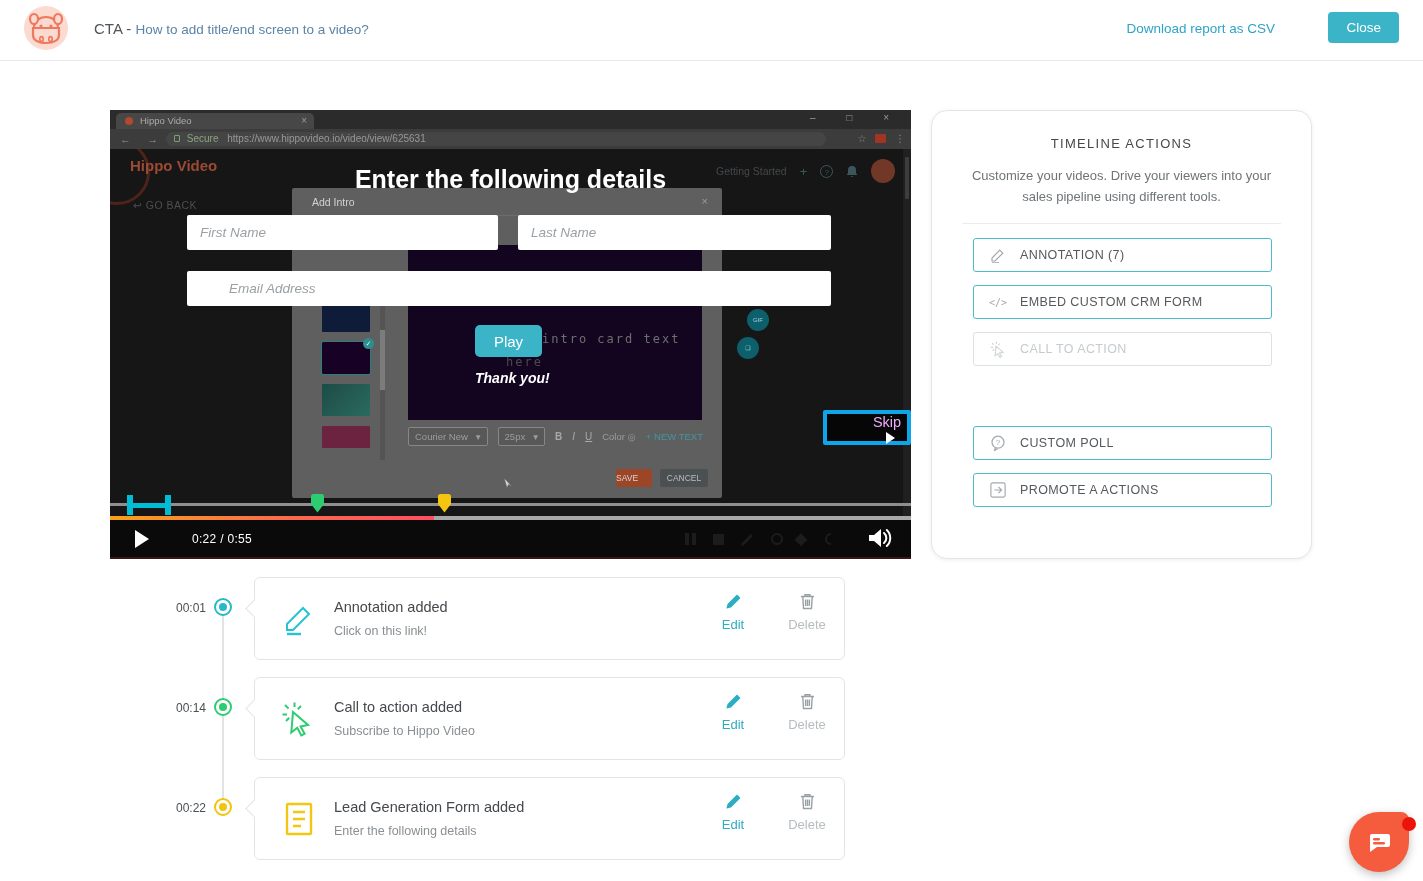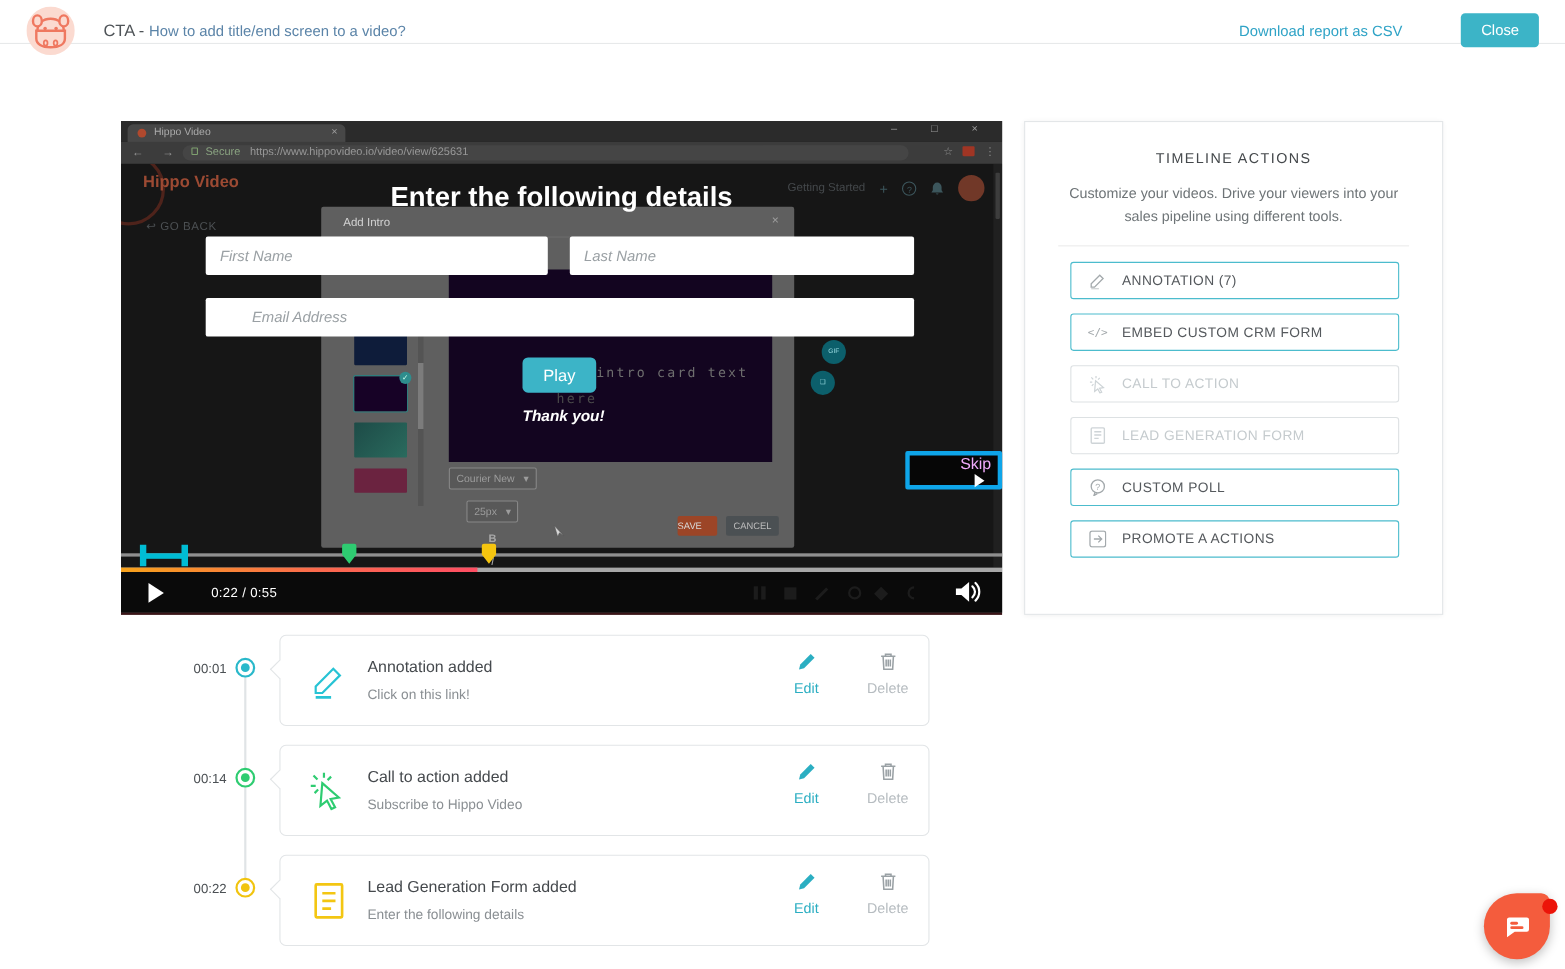--- a/index.html
+++ b/index.html
@@ -1,20 +1,20 @@
 <!DOCTYPE html>
 <html><head>
 <meta charset="utf-8">
 <style>
   * { margin:0; padding:0; box-sizing:border-box; }
   body { font-family:"Liberation Sans", sans-serif; background:#fff; }
   .page { position:relative; width:1423px; height:881px; background:#fff; overflow:hidden; }
 
   
-  .hdr { position:absolute; top:0; left:0; right:0; height:40px; background:#fff; border-bottom:1px solid #e7e9ea; z-index:20; }
+  .hdr { position:absolute; top:0; left:0; right:0; height:61px; background:#fff; border-bottom:1px solid #e7e9ea; z-index:20; }
   .logo { position:absolute; left:24px; top:6px; width:44px; height:44px; }
   .hdr-title { position:absolute; left:94px; top:20px; font-size:15px; color:#4f5458; }
   .hdr-title .sub { color:#5b84a8; font-size:13.5px; }
   .dl-link { position:absolute; right:148px; top:21px; font-size:13.5px; color:#2fa3c6; cursor:pointer; }
   .close-btn { position:absolute; right:24px; top:12px; background:#3cb4c7; color:#fff; font-size:13.5px; padding:8px 18px; border:none; border-radius:4px; cursor:pointer; font-family:inherit; }
 
   
   .player { position:absolute; left:110px; top:110px; width:801px; height:447px; background:#0c0c0c; }
   .tabbar { position:absolute; top:0; left:0; right:0; height:19px; background:#2b2b2b; }
   .btab { position:absolute; left:6px; top:3px; width:198px; height:16px; background:#474747; border-radius:5px 5px 0 0; color:#ababab; font-size:9.5px; line-height:16px; padding-left:24px; }
@@ -45,21 +45,21 @@
   .modal-hd { position:absolute; left:0; right:0; top:0; height:28px; border-bottom:1px solid #6d6d6d; }
   .modal-title { position:absolute; left:20px; top:8px; color:#d2d2d2; font-size:10.5px; }
   .modal-x { position:absolute; right:14px; top:7px; color:#9d9d9d; font-size:11px; }
   .thumbcol { position:absolute; left:30px; top:112px; width:48px; }
   .thumb { width:48px; height:32px; margin-bottom:10px; border-radius:1px; position:relative; }
   .t1 { background:#0e1c3a; } .t2 { background:#170226; outline:1px solid #2e7d7d; } .t3 { background:linear-gradient(135deg,#1d4b47,#2a6b5e); } .t4 { background:#6b2340; height:22px; }
   .tcheck { position:absolute; right:-4px; top:-4px; width:11px; height:11px; background:#2e8d8d; border-radius:50%; color:#cfe; font-size:7px; text-align:center; line-height:11px; }
   .mscroll { position:absolute; left:88px; top:112px; width:5px; height:160px; background:#545454; }
   .mscroll .mthumb { position:absolute; top:30px; left:0; width:5px; height:60px; background:#7c7c7c; }
   .preview { position:absolute; left:116px; top:57px; width:294px; height:175px; background:#130520; }
-  .fontrow { position:absolute; left:116px; top:237px; height:22px; display:flex; align-items:center; gap:10px; color:#9c9c9c; font-size:9.5px;flex-direction:column; }
+  .fontrow { position:absolute; left:116px; top:237px; height:22px; display:flex; align-items:center; gap:10px; color:#9c9c9c; font-size:9.5px; }
   .selbox { border:1px solid #878787; border-radius:2px; padding:3px 6px; display:flex; gap:8px; align-items:center; background:#585858; }
   .biu { color:#a8a8a8; font-size:10px; }
   .biu.u { text-decoration:underline; }
   .newtext { color:#3f97a6; }
   .msave { position:absolute; left:324px; top:281px; width:36px; height:18px; background:#9c4527; color:#d8d8d8; font-size:8.5px; line-height:18px; border-radius:2px; }
   .mcancel { position:absolute; left:368px; top:281px; width:48px; height:18px; background:#4b5053; color:#bbb; font-size:8.5px; text-align:center; line-height:18px; border-radius:2px; }
   .mcursor { position:absolute; left:211px; top:290px; width:10px; height:12px; }
 
   
   .ov-heading { position:absolute; left:0; width:801px; top:55px; text-align:center; color:#fff; font-size:25px; font-weight:bold; z-index:6; }
@@ -86,21 +86,21 @@
   .progress { position:absolute; left:0; right:0; bottom:37px; height:4px; background:#a8a8a8; z-index:8; cursor:pointer; }
   .progress-fill { height:100%; background:linear-gradient(90deg,#f7a21b,#fb6a4d 55%,#ff4e63); }
   .cbar { position:absolute; left:0; right:0; bottom:0; height:37px; background:#0a0a0a; z-index:8; }
   .playtri { position:absolute; left:25px; top:10px; width:0; height:0; border-left:14px solid #fff; border-top:9px solid transparent; border-bottom:9px solid transparent; cursor:pointer; }
   .ctime { position:absolute; left:82px; top:12px; color:#fff; font-size:12px; letter-spacing:.3px;text-align:center; }
   .bg-icons { position:absolute; left:575px; top:12px; opacity:.55; }
   .vol { position:absolute; right:18px; top:7px; cursor:pointer; }
   .maroon-edge { position:absolute; left:0; right:0; bottom:-2px; height:2px; background:#3a1417; }
 
   
-  .panel { position:absolute; left:931px; top:110px; width:381px; height:449px; background:#fff; border:1px solid #e3e6e8; border-radius:0; box-shadow:0 1px 5px rgba(0,0,0,.07); z-index:10; }
+  .panel { position:absolute; left:931px; top:110px; width:381px; height:449px; background:#fff; border:1px solid #e3e6e8; border-radius:16px; box-shadow:0 1px 5px rgba(0,0,0,.07); z-index:10; }
   .panel-title { margin-top:25px; text-align:center; font-size:13px; color:#45494c; letter-spacing:1.3px; }
   .panel-desc { margin:14px auto 0; width:312px; text-align:center; font-size:13px; color:#6e7477; line-height:21px; }
   .panel-hr { margin:16px 30px 0; border:none; border-top:1px solid #ececec; }
   .ta-btn { position:absolute; left:41px; width:299px; height:34px; background:#fff; border:1px solid #4cbccd; border-radius:3px; display:flex; align-items:center; padding-left:14px; cursor:pointer; font-family:inherit; }
   .ta-btn .ic { width:20px; display:flex; justify-content:center; color:#a3a9ac; }
   .ta-btn .lbl { margin-left:12px; font-size:12.5px; letter-spacing:.4px; color:#55595d; }
   .ta-btn.disabled { border-color:#dde1e3; cursor:default; }
   .ta-btn.disabled .ic { color:#ced4d7; }
   .ta-btn.disabled .lbl { color:#c5cbce; }
   .b1{top:127px}.b2{top:174px}.b3{top:221px}.b4{top:268px}.b5{top:315px}.b6{top:362px}
@@ -313,29 +313,20 @@
     <button class="ta-btn b3 disabled">
       <span class="ic">
         <svg width="17" height="17" viewBox="0 0 20 20" fill="none" stroke="currentColor" stroke-width="1.3">
             <path d="M7 6l8.5 7.3-4.2.8 2.3 4.2-1.9.9-2.3-4.3L6 17.5z"></path>
             <path d="M2.5 2.5l2 2M7.5 1v2.5M1 7.5h2.5M3 11.5l1.8-1.8M11.5 3L9.7 4.8"></path>
           </svg>
       </span>
       <span class="lbl">CALL TO ACTION</span>
     </button>
 
-    <button class="ta-btn b4 disabled">
-      <span class="ic">
-        <svg width="14" height="16" viewBox="0 0 14 16" fill="none" stroke="currentColor" stroke-width="1.3">
-            <rect x="1" y="1" width="12" height="14" rx="1"></rect>
-            <path d="M3.8 4.5h6.4M3.8 7.5h6.4M3.8 10.5h4"></path>
-          </svg>
-      </span>
-      <span class="lbl">LEAD GENERATION FORM</span>
-    </button>
 
     <button class="ta-btn b5">
       <span class="ic">
         <svg width="16" height="16" viewBox="0 0 16 16" fill="none" stroke="currentColor" stroke-width="1.2">
             <circle cx="8" cy="7.2" r="6"></circle>
             <path d="M5.5 12.5L4.5 15.5l3-1.8"></path>
             <text x="8" y="10" text-anchor="middle" font-size="8" fill="currentColor" stroke="none">?</text>
           </svg>
       </span>
       <span class="lbl">CUSTOM POLL</span>

